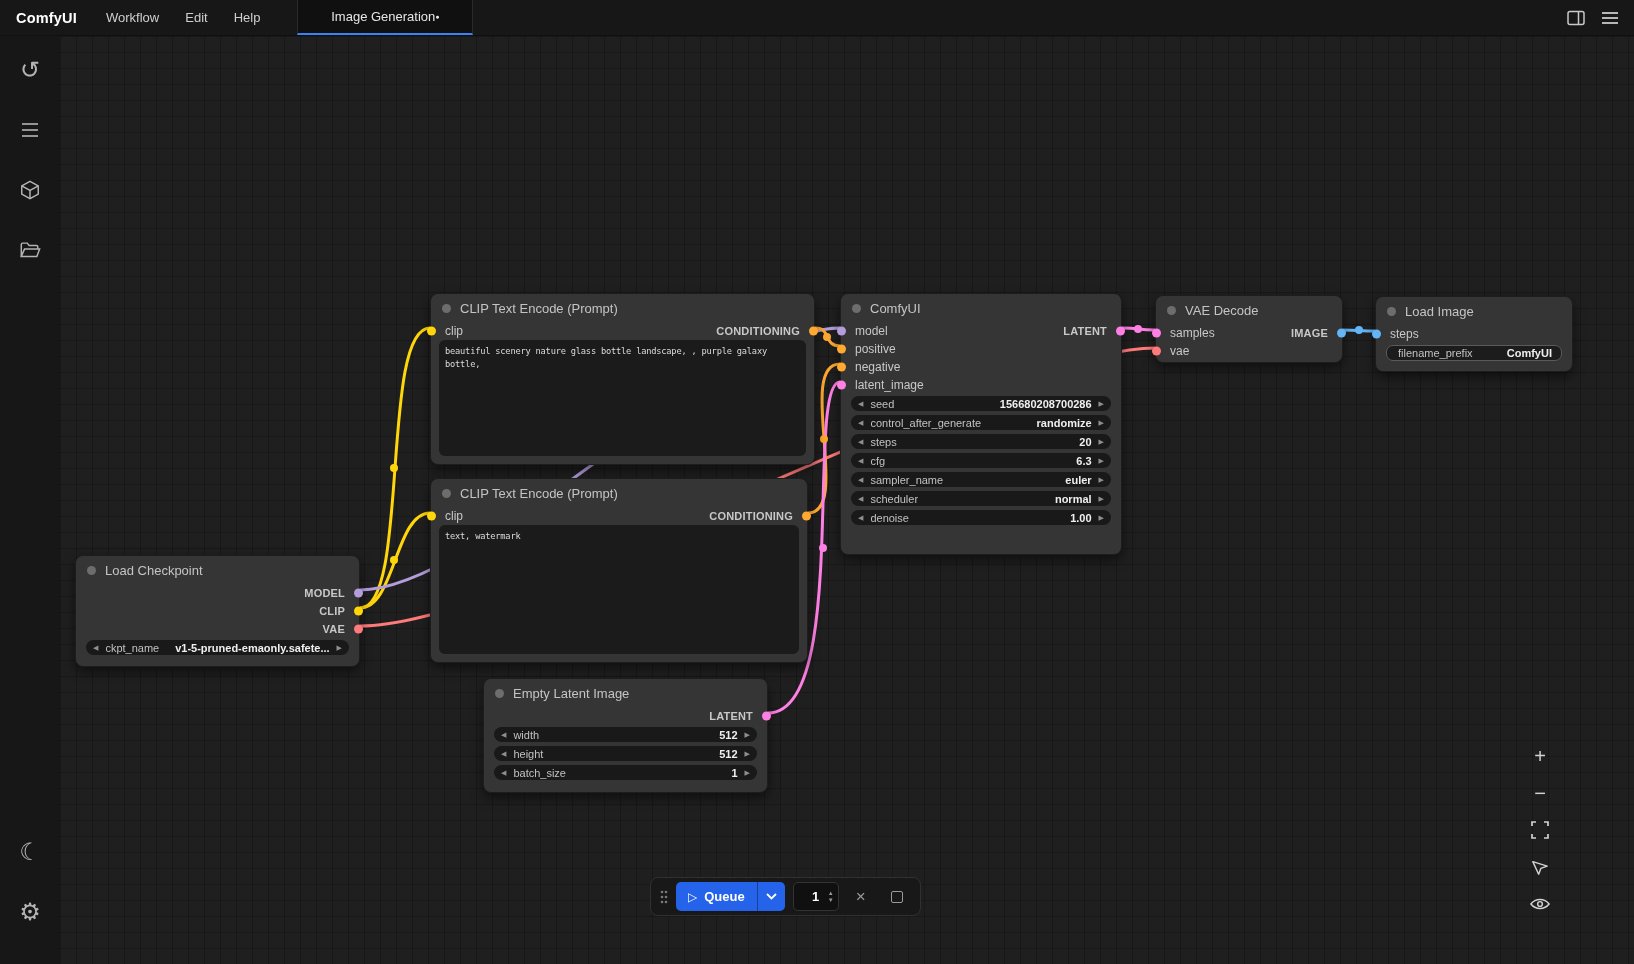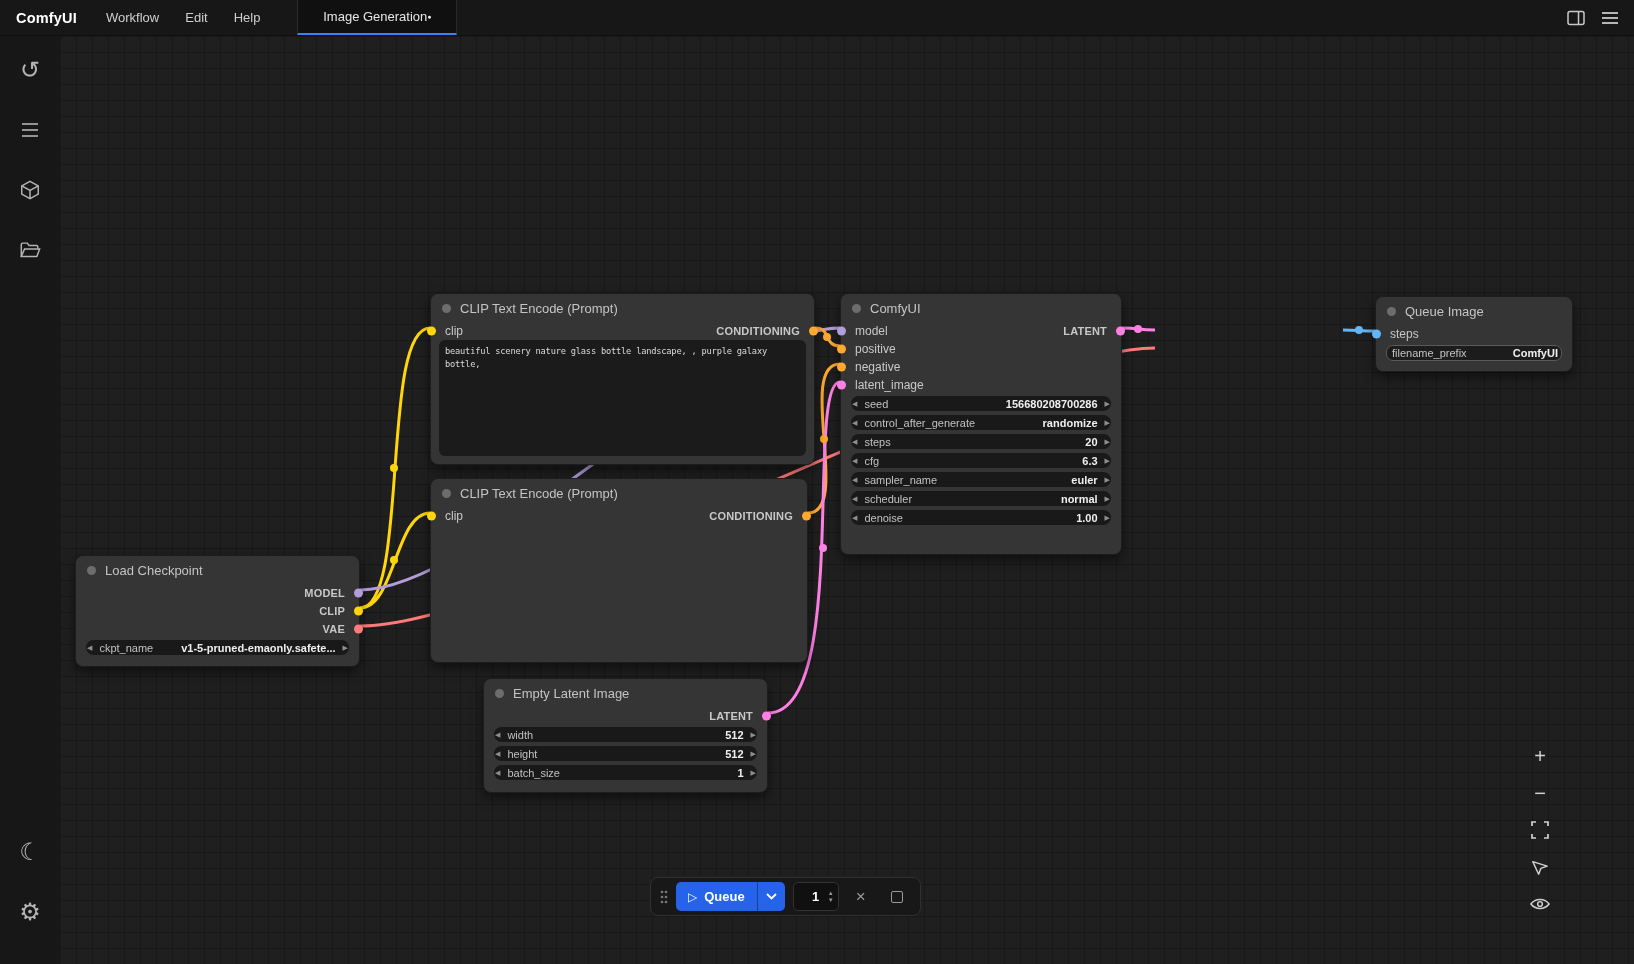--- a/index.html
+++ b/index.html
@@ -5,21 +5,21 @@
   * { margin:0; padding:0; box-sizing:border-box; }
   html,body { width:1634px; height:964px; overflow:hidden; background:#1f1f1f;
               font-family:"Liberation Sans", sans-serif; }
 
   
   .topbar { position:fixed; left:0; top:0; width:1634px; height:36px; background:#171717;
             display:flex; align-items:stretch; z-index:50; border-bottom:1px solid #101010; }
   .logo { color:#ffffff; font-weight:bold; font-size:14.5px; display:flex; align-items:center;
           padding:0 16px; letter-spacing:.2px; cursor:pointer; }
   .menu-item { color:#cfcfcf; font-size:13px; display:flex; align-items:center; padding:0 13px; cursor:pointer; }
-  .tab { margin-left:24px; width:160px; display:flex; align-items:center; justify-content:center; gap:0;
+  .tab { margin-left:24px; width:176px; display:flex; align-items:center; justify-content:center; gap:0;
          background:#101010; border-left:1px solid #2a2a2a; border-right:1px solid #2a2a2a;
          border-bottom:2px solid #3b82f6; color:#e6e6e6; font-size:13px; cursor:pointer; }
   .tab-dot { font-size:7px; color:#e8e8e8; line-height:1; }
   .topbar-right { margin-left:auto; display:flex; align-items:center; gap:6px; padding-right:10px; }
   .tb-btn { width:28px; height:26px; display:flex; align-items:center; justify-content:center;
             color:#c9c9c9; border-radius:4px; cursor:pointer; }
 
   
   .sidebar { position:fixed; left:0; top:36px; width:60px; height:928px; background:#171717;
              display:flex; flex-direction:column; align-items:center; padding:12px 0 30px 0;
@@ -48,21 +48,21 @@
   .plabel.out { margin-left:auto; font-weight:bold; font-size:11px; letter-spacing:.2px; }
   .pdot { position:absolute; top:50%; width:9px; height:9px; border-radius:50%; transform:translateY(-50%);
           cursor:crosshair; }
   .pdot.in { left:-4px; } .pdot.out { right:-4px; }
   .dot-model{background:#b39ddb} .dot-clip{background:#ffd60a} .dot-vae{background:#ff7a7a}
   .dot-cond{background:#ffa931} .dot-latent{background:#ff80e5} .dot-image{background:#64b5f6}
   .prompt { flex:1; margin:0 8px 8px 8px; background:#1b1b1b; border-radius:6px; padding:5px 6px;
             font-family:"DejaVu Sans Mono", monospace; font-size:8.7px; letter-spacing:-0.2px;
             color:#dcdcdc; line-height:1.5; cursor:text; }
   .widget { height:15px; margin:2px 10px; background:#191919; border-radius:8px; display:flex;
-            align-items:center; padding:0 1px; font-size:11px; cursor:pointer; }
+            align-items:center; padding:0 7px; font-size:11px; cursor:pointer; }
   .warr { font-size:7px; color:#8f8f8f; line-height:1; }
   .wlabel { margin-left:7px; color:#c2c2c2; flex:1; white-space:nowrap; }
   .wvalue { margin-right:7px; color:#efefef; font-weight:bold; white-space:nowrap; }
   .widget.textfield { background:#1c1c1c; border:1px solid #5a5a5a; border-radius:7px; height:16px; }
   .widget.textfield .wlabel { margin-left:4px; }
   .widget.textfield .wvalue { margin-right:2px; }
 
   
   .queue-panel { position:fixed; left:650px; top:877px; height:39px; background:#181818;
                  border:1px solid #303030; border-radius:8px; display:flex; align-items:center;
@@ -216,20 +216,21 @@
     <div class="n-header">
       <span class="collapse-dot"></span>
       <span class="n-title">CLIP Text Encode (Prompt)</span>
     </div>
     <div class="iorow">
       <span class="pdot in dot-clip"></span>
       <span class="plabel">clip</span>
       <span class="plabel out">CONDITIONING</span>
       <span class="pdot out dot-cond"></span>
     </div>
+    <div class="prompt">text, watermark</div>
   </div>
 
   <div class="node" style="left:423px; top:642px; width:285px; height:115px;">
     <div class="n-header">
       <span class="collapse-dot"></span>
       <span class="n-title">Empty Latent Image</span>
     </div>
     <div class="iorow">
       <span class="plabel out">LATENT</span>
       <span class="pdot out dot-latent"></span>
@@ -314,25 +315,41 @@
       <span class="warr">▶</span>
     </div>
     <div class="widget">
       <span class="warr">◀</span>
       <span class="wlabel">denoise</span>
       <span class="wvalue">1.00</span>
       <span class="warr">▶</span>
     </div>
   </div>
 
+  <div class="node" style="left:1095px; top:259px; width:188px; height:68px;">
+    <div class="n-header">
+      <span class="collapse-dot"></span>
+      <span class="n-title">VAE Decode</span>
+    </div>
+    <div class="iorow">
+      <span class="pdot in dot-latent"></span>
+      <span class="plabel">samples</span>
+      <span class="plabel out">IMAGE</span>
+      <span class="pdot out dot-image"></span>
+    </div>
+    <div class="iorow">
+      <span class="pdot in dot-vae"></span>
+      <span class="plabel">vae</span>
+    </div>
+  </div>
 
   <div class="node" style="left:1315px; top:260px; width:198px; height:76px;">
     <div class="n-header">
       <span class="collapse-dot"></span>
-      <span class="n-title">Queue Image</span>
+      <span class="n-title">Load Image</span>
     </div>
     <div class="iorow">
       <span class="pdot in dot-image"></span>
       <span class="plabel">steps</span>
     </div>
     <div class="widget textfield">
       <span class="wlabel">filename_prefix</span>
       <span class="wvalue">ComfyUI</span>
     </div>
   </div>

